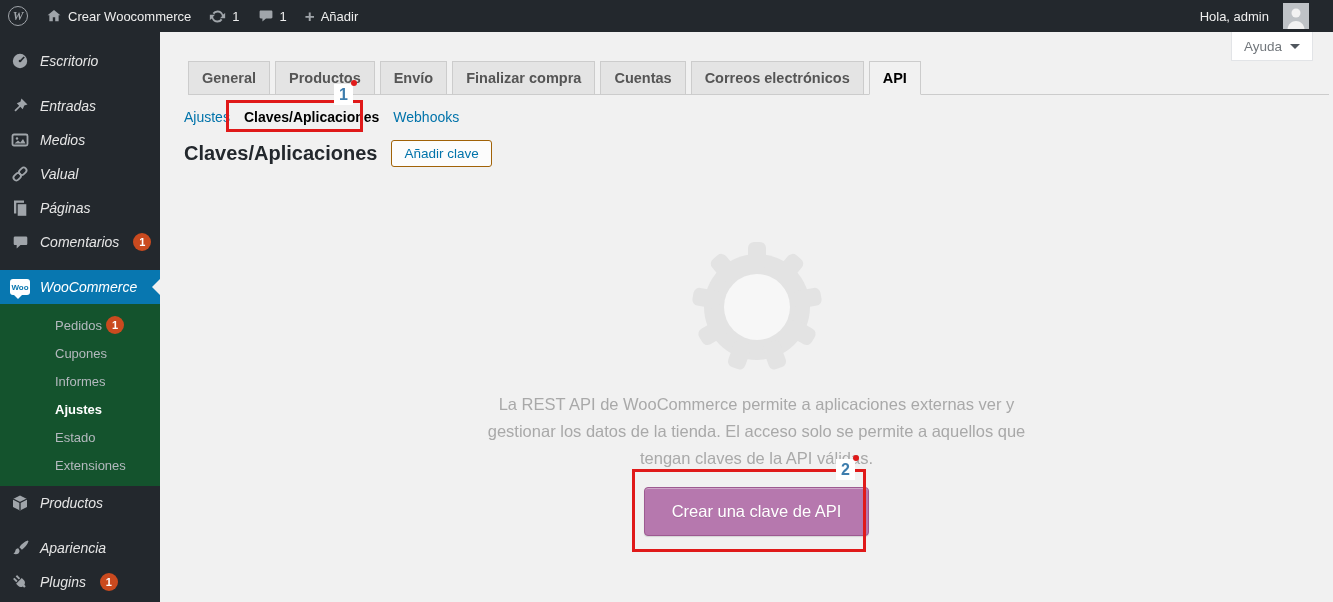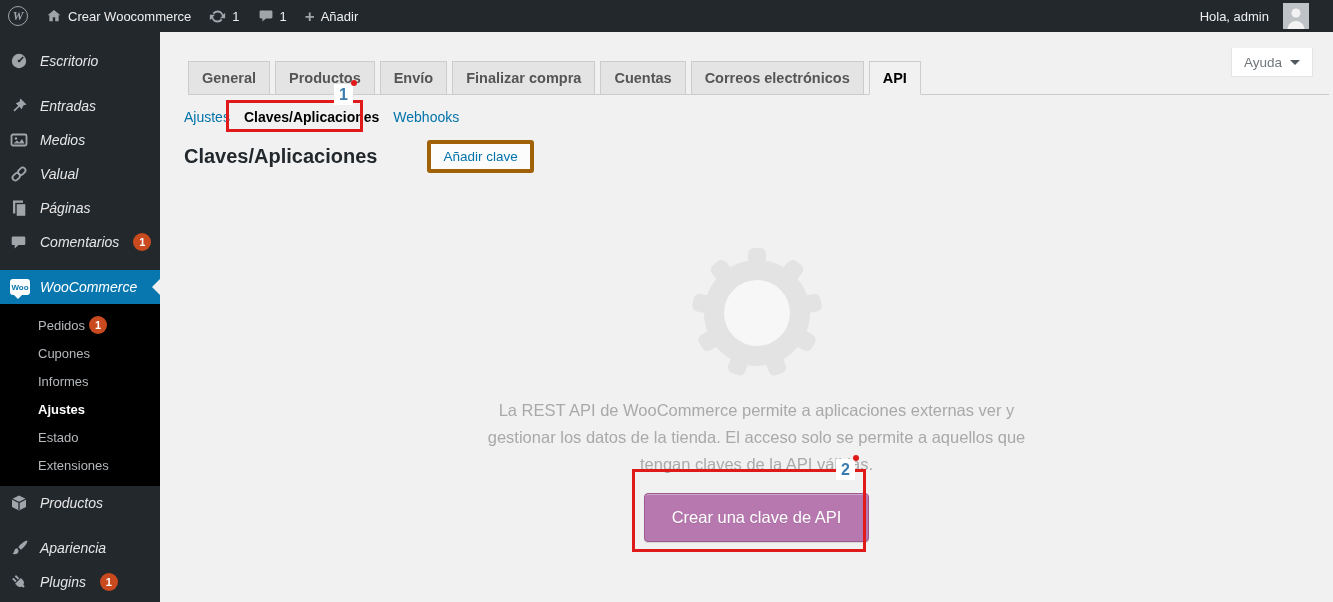--- a/index.html
+++ b/index.html
@@ -28,21 +28,21 @@
   .avatar{width:26px;height:26px;margin:0 8px 0 8px;background:#bfc3c7;display:inline-block;}
   
   .sidebar{
     position:absolute;top:32px;left:0;width:160px;bottom:0;background:#23282d;
     color:#e5e5e5;font-size:14px;z-index:30;
   }
   .menu{list-style:none;margin:0;padding:12px 0 0 0;}
   .menu-item{
     display:flex;align-items:center;gap:10px;height:34px;padding:0 8px 0 10px;cursor:pointer;
   }
-  .menu-item .micon{width:20px;display:inline-flex;color:#a0a5aa;flex:none;}
+  .menu-item .micon{width:20px;display:inline-flex;justify-content:center;color:#a0a5aa;flex:none;}
   .menu-item .mlabel{white-space:nowrap;font-style:italic;}
   .sep{height:11px;}
   .badge{
     min-width:18px;height:18px;border-radius:9px;background:#ca4a1f;color:#fff;
     font-size:11px;font-weight:bold;display:inline-flex;align-items:center;justify-content:center;
     padding:0 2px;box-sizing:border-box;margin-left:4px;
   }
   .menu-item.active{background:#0877b0;color:#fff;position:relative;}
   .menu-item.active .micon{color:#fff;}
   .menu-item.active::after{
@@ -52,49 +52,49 @@
   }
   .woo-bubble{
     width:26px;height:16px;background:#fff;border-radius:3px;position:relative;
     display:flex;align-items:center;justify-content:center;
     font-size:8px;font-weight:bold;color:#0877b0;letter-spacing:0;
   }
   .woo-bubble::after{
     content:"";position:absolute;left:4px;bottom:-4px;
     border-left:4px solid transparent;border-right:4px solid transparent;border-top:4px solid #fff;
   }
-  .submenu{list-style:none;margin:0;padding:7px 0;background:#000000;}
+  .submenu{list-style:none;margin:0;padding:7px 17px;background:#14532d;}
   .submenu-item{
     height:28px;display:flex;align-items:center;padding:0 8px 0 38px;
     color:#b4b9be;font-size:13px;cursor:pointer;
   }
   .submenu-item.current{color:#fff;font-weight:bold;}
   
   .content{position:absolute;left:160px;top:32px;right:0;bottom:0;background:#f1f1f1;}
   .help-btn{
-    position:absolute;top:16px;right:20px;height:28px;padding:0 12px;
+    position:absolute;top:0;right:20px;height:28px;padding:0 12px;
     background:#fff;border:1px solid #e2e4e7;border-top:none;
     display:flex;align-items:center;gap:8px;color:#72777c;font-size:13.5px;cursor:pointer;z-index:5;
   }
   .caret-down{width:0;height:0;border-left:5px solid transparent;border-right:5px solid transparent;border-top:5px solid #50575e;}
   .wrap{padding:29px 4px 0 24px;}
   .nav-tabs{display:flex;gap:5px;align-items:flex-end;border-bottom:1px solid #ccc;margin-left:4px;}
   .nav-tab{
     background:#e4e4e4;border:1px solid #ccc;padding:8px 13px;margin-bottom:-1px;
     font-size:14.5px;font-weight:600;color:#555;cursor:pointer;white-space:nowrap;
   }
   .nav-tab.active{background:#f1f1f1;border-bottom-color:#f1f1f1;color:#000;}
   .subnav{margin:14px 0 0 0;font-size:14px;display:flex;gap:14px;align-items:center;}
   .subnav a{color:#0073aa;text-decoration:none;cursor:pointer;}
   .subnav .current{color:#000;font-weight:600;}
   .title-row{display:flex;align-items:center;gap:14px;margin-top:15px;}
   .page-title{font-size:20px;font-weight:600;color:#23282d;margin:0;}
   .add-key-btn{
-    background:#fcfcfc;border:4px solid #a16207;border-radius:3px;color:#0073aa;
-    font-size:13.5px;padding:5px 12px;cursor:pointer;font-family:inherit;margin-left:36px;
+    background:#fcfcfc;border:1px solid #a16207;border-radius:3px;color:#0073aa;
+    font-size:13.5px;padding:5px 12px;cursor:pointer;font-family:inherit;
   }
   .empty-state{text-align:center;margin-top:74px;}
   .gear-svg{display:block;margin:0 auto;}
   .api-desc{
     width:540px;margin:18px auto 0;font-size:16.5px;line-height:1.65;color:#a9a9a9;text-align:center;
   }
   .create-key-btn{
     margin-top:14px;display:inline-block;background:#b678ae;border:1px solid #9d5a91;border-radius:4px;
     color:#fff;font-size:16.5px;padding:14px 27px;cursor:pointer;font-family:inherit;
     box-shadow:inset 0 1px 0 rgba(255,255,255,.35), 0 1px 1px rgba(0,0,0,.12);

